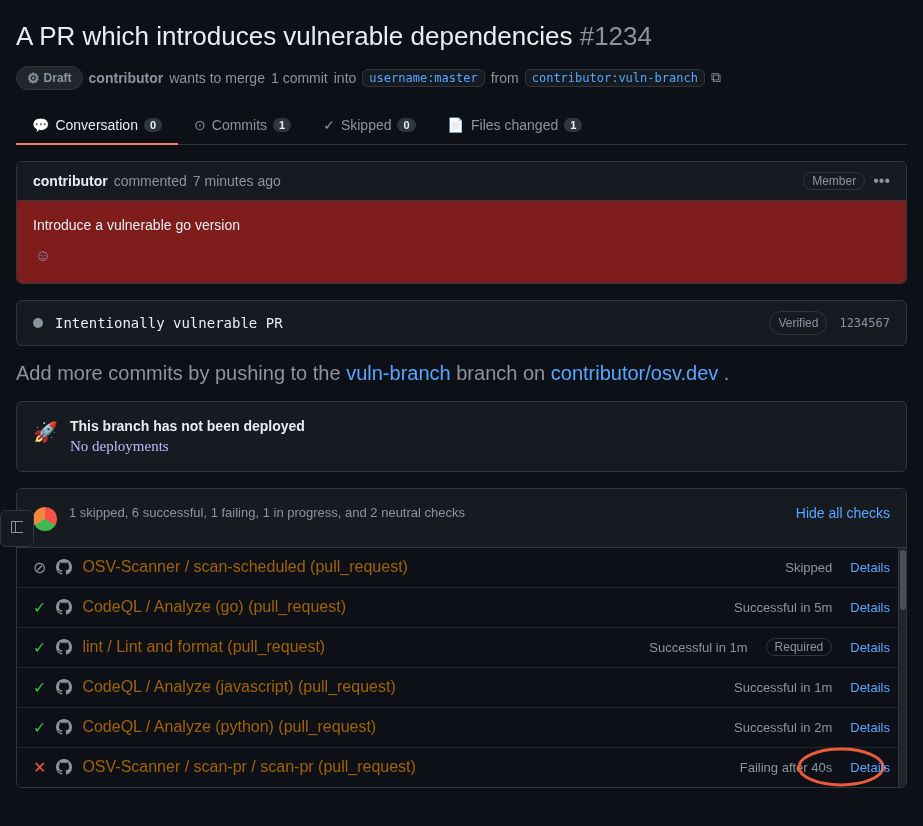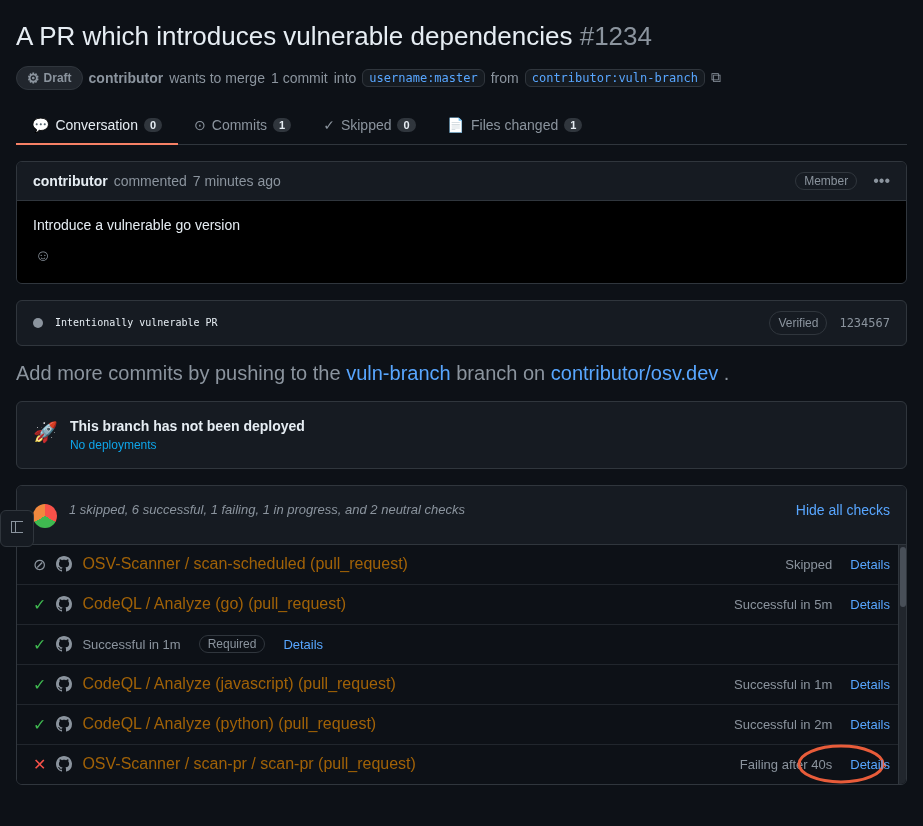--- a/index.html
+++ b/index.html
@@ -129,37 +129,37 @@
     .comment-header-left strong {
       color: #e6edf3;
       font-weight: 600;
     }
     .comment-header-left span {
       color: #8b949e;
     }
     .comment-header-right {
       display: flex;
       align-items: center;
-      gap: 16px;
+      gap: 8px;
     }
     .member-badge {
       border: 1px solid #30363d;
       border-radius: 20px;
       padding: 1px 8px;
       font-size: 12px;
       color: #8b949e;
     }
     .more-icon {
       color: #8b949e;
       cursor: pointer;
       font-size: 16px;
     }
     .comment-body {
       padding: 16px;
-      background: #000000;
+      background: #7f1d1d;
     }
     .comment-body p {
       color: #e6edf3;
       margin-bottom: 12px;
     }
     .emoji-btn {
       background: none;
       border: none;
       cursor: pointer;
       font-size: 16px;
@@ -177,21 +177,21 @@
       background: #161b22;
     }
     .commit-dot {
       width: 10px;
       height: 10px;
       background: #8b949e;
       border-radius: 50%;
     }
     .commit-message {
       font-family: monospace;
-      font-size: 10px;
+      font-size: 14px;
       color: #e6edf3;
       flex: 1;
     }
     .verified-badge {
       border: 1px solid #30363d;
       border-radius: 20px;
       padding: 4px 8px;
       font-size: 12px;
       color: #8b949e;
     }
@@ -223,22 +223,23 @@
       font-size: 20px;
       margin-top: 2px;
     }
     .info-block-text h4 {
       font-size: 14px;
       font-weight: 600;
       color: #e6edf3;
       margin-bottom: 4px;
     }
     .info-block-text p {
-      font-size: 12px;
-      color: #0ea5e9;
+      font-size: 15px;
+      color: #c4b5fd;
+      font-family: Liberation Serif, serif;
     }
     .checks-section {
       border: 1px solid #30363d;
       border-radius: 6px;
       overflow: hidden;
     }
     .checks-header {
       display: flex;
       align-items: flex-start;
       justify-content: space-between;
@@ -261,21 +262,20 @@
     }
     .checks-title {
       font-size: 16px;
       font-weight: 600;
       color: #f85149;
       margin-bottom: 4px;
     }
     .checks-subtitle {
       font-size: 13px;
       color: #8b949e;
-      font-style: italic;
     }
     .hide-checks-link {
       color: #58a6ff;
       font-size: 14px;
       cursor: pointer;
       text-decoration: none;
       white-space: nowrap;
     }
     .checks-list {
       background: #0d1117;
@@ -485,20 +485,21 @@
             <span class="check-name">CodeQL / Analyze (go) (pull_request)</span>
             <span class="check-result">Successful in 5m</span>
             <a class="details-link">Details</a>
           </div>
 
           <div class="check-item">
             <span class="check-status-icon success">✓</span>
             <svg class="github-icon" viewBox="0 0 16 16" fill="#8b949e">
                 <path d="M8 0C3.58 0 0 3.58 0 8c0 3.54 2.29 6.53 5.47 7.59.4.07.55-.17.55-.38 0-.19-.01-.82-.01-1.49-2.01.37-2.53-.49-2.69-.94-.09-.23-.48-.94-.82-1.13-.28-.15-.68-.52-.01-.53.63-.01 1.08.58 1.23.82.72 1.21 1.87.87 2.33.66.07-.52.28-.87.51-1.07-1.78-.2-3.64-.89-3.64-3.95 0-.87.31-1.59.82-2.15-.08-.2-.36-1.02.08-2.12 0 0 .67-.21 2.2.82.64-.18 1.32-.27 2-.27.68 0 1.36.09 2 .27 1.53-1.04 2.2-.82 2.2-.82.44 1.1.16 1.92.08 2.12.51.56.82 1.27.82 2.15 0 3.07-1.87 3.75-3.65 3.95.29.25.54.73.54 1.48 0 1.07-.01 1.93-.01 2.2 0 .21.15.46.55.38A8.013 8.013 0 0016 8c0-4.42-3.58-8-8-8z"></path>
               </svg>
+            <span class="check-name">lint / Lint and format (pull_request)</span>
             <span class="check-result">Successful in 1m</span>
             <span class="required-badge">Required</span>
             <a class="details-link">Details</a>
           </div>
 
           <div class="check-item">
             <span class="check-status-icon success">✓</span>
             <svg class="github-icon" viewBox="0 0 16 16" fill="#8b949e">
                 <path d="M8 0C3.58 0 0 3.58 0 8c0 3.54 2.29 6.53 5.47 7.59.4.07.55-.17.55-.38 0-.19-.01-.82-.01-1.49-2.01.37-2.53-.49-2.69-.94-.09-.23-.48-.94-.82-1.13-.28-.15-.68-.52-.01-.53.63-.01 1.08.58 1.23.82.72 1.21 1.87.87 2.33.66.07-.52.28-.87.51-1.07-1.78-.2-3.64-.89-3.64-3.95 0-.87.31-1.59.82-2.15-.08-.2-.36-1.02.08-2.12 0 0 .67-.21 2.2.82.64-.18 1.32-.27 2-.27.68 0 1.36.09 2 .27 1.53-1.04 2.2-.82 2.2-.82.44 1.1.16 1.92.08 2.12.51.56.82 1.27.82 2.15 0 3.07-1.87 3.75-3.65 3.95.29.25.54.73.54 1.48 0 1.07-.01 1.93-.01 2.2 0 .21.15.46.55.38A8.013 8.013 0 0016 8c0-4.42-3.58-8-8-8z"></path>
               </svg>

